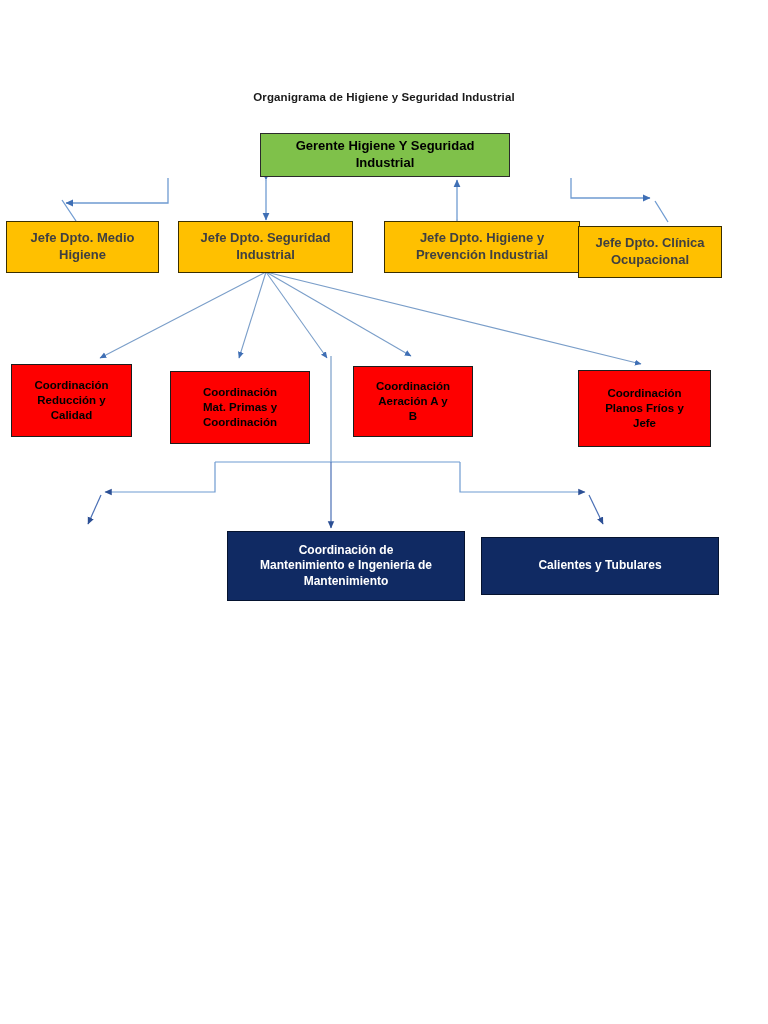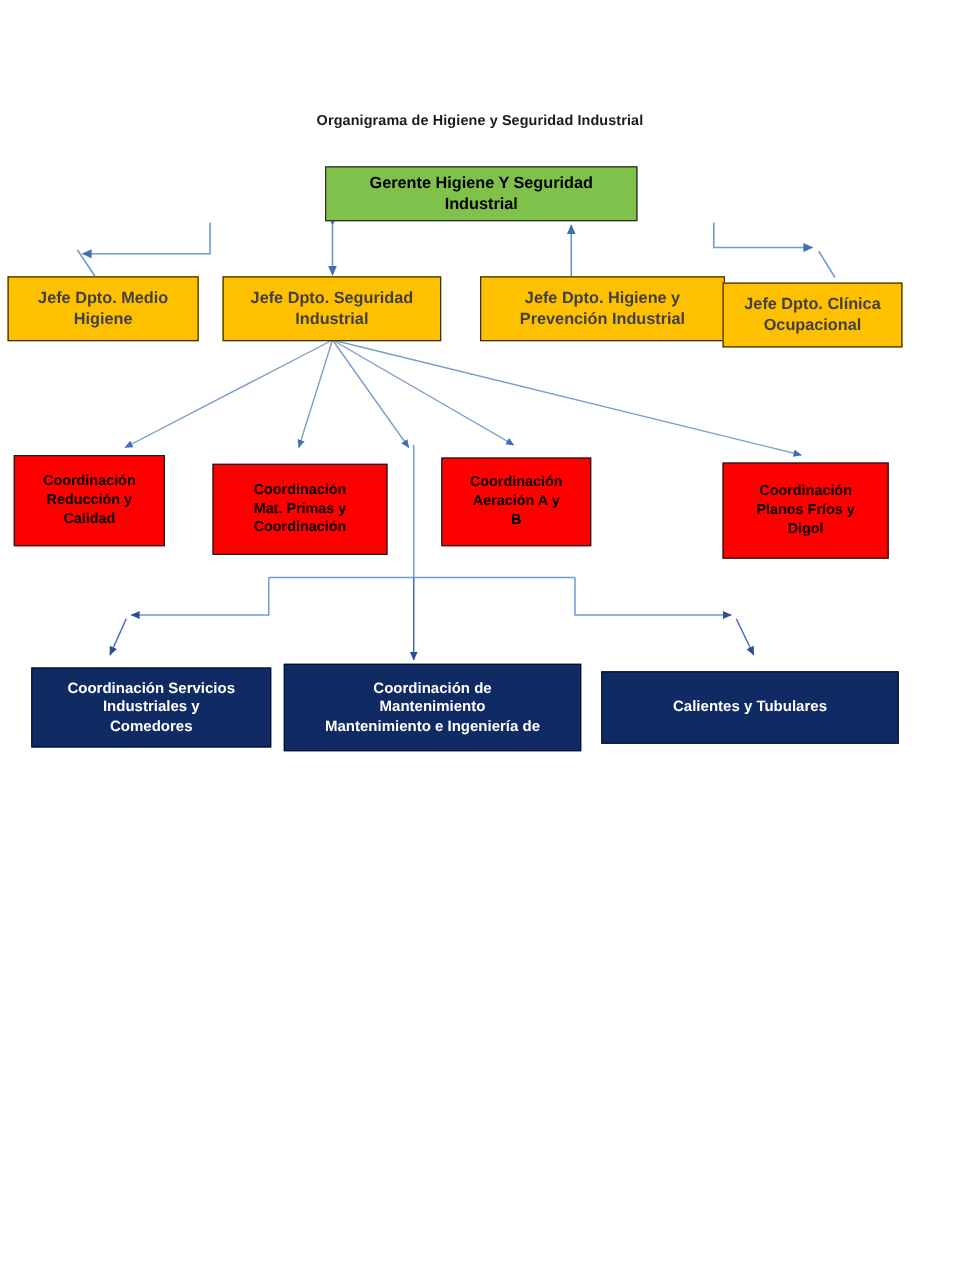--- a/index.html
+++ b/index.html
@@ -183,37 +183,30 @@
       <span>Coordinación</span>
       <span>Aeración A y</span>
       <span>B</span>
     </span>
   </div>
 
   <div class="node node-red" style="left:578px; top:370px; width:133px; height:77px;">
     <span>
       <span>Coordinación</span>
       <span>Planos Fríos y</span>
-      <span>Digol</span>
-    </span>
-  </div>
-
-  <div class="node node-navy" style="left:25px; top:534px; width:192px; height:64px;">
-    <span>
-      <span>Coordinación Servicios</span>
-      <span>Industriales y</span>
-      <span>Comedores</span>
-    </span>
-  </div>
+      <span>Jefe</span>
+    </span>
+  </div>
+
 
   <div class="node node-navy" style="left:227px; top:531px; width:238px; height:70px;">
     <span>
       <span>Coordinación de</span>
+      <span>Mantenimiento e Ingeniería de</span>
       <span>Mantenimiento</span>
-      <span>Mantenimiento e Ingeniería de</span>
     </span>
   </div>
 
   <div class="node node-navy" style="left:481px; top:537px; width:238px; height:58px;">
     <span>
       <span>Calientes y Tubulares</span>
     </span>
   </div>
 
 </div>

